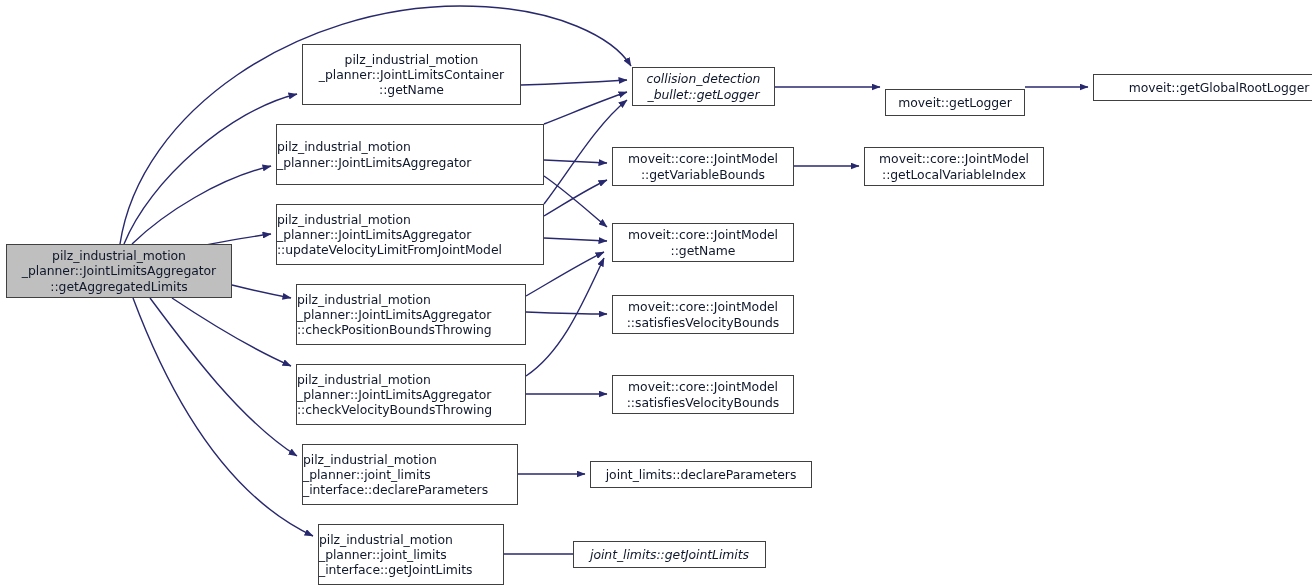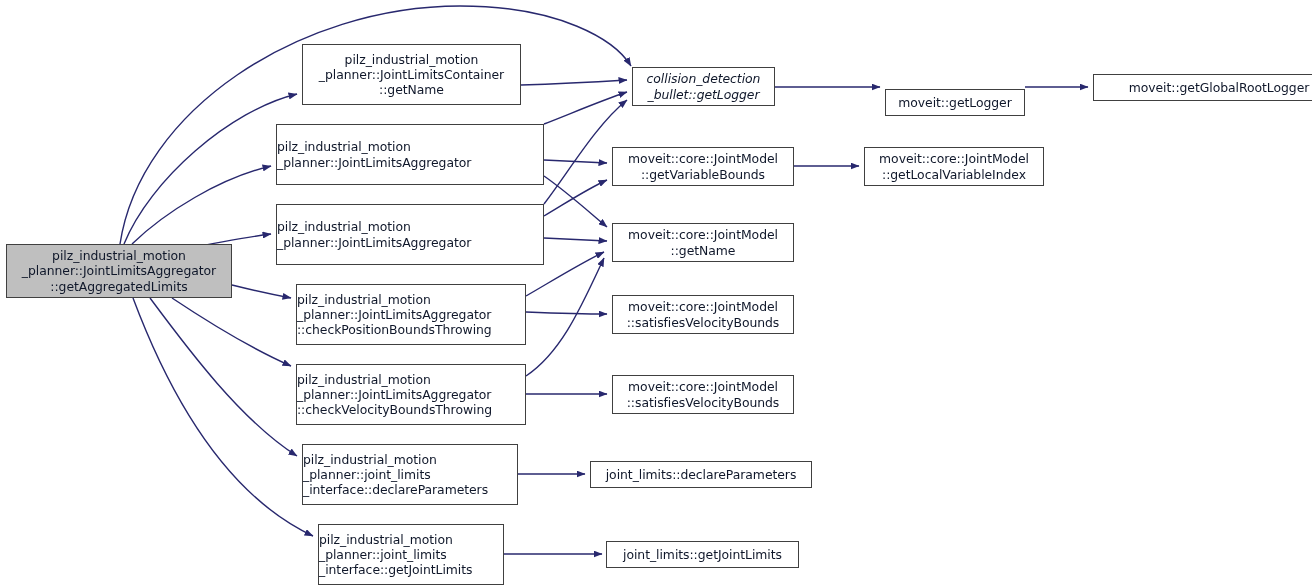--- a/index.html
+++ b/index.html
@@ -85,29 +85,29 @@
         <path d="M 504,554 C 534,554 572,554 602,554" marker-end="url(#arrowhead)"></path>
         <path d="M 775,87 C 806,87 848,87 880,87" marker-end="url(#arrowhead)"></path>
         <path d="M 1025,87 C 1045,87 1068,87 1088,87" marker-end="url(#arrowhead)"></path>
         <path d="M 794,166 C 813,166 838,166 859,166" marker-end="url(#arrowhead)"></path>
       </g>
   </svg>
   <div id="node-layer">
       <div class="node root" style="left: 6px; top: 244px; width: 226px; height: 54px;"><span class="ln">pilz_industrial_motion</span><span class="ln">_planner::JointLimitsAggregator</span><span class="ln">::getAggregatedLimits</span></div>
       <div class="node" style="left: 302px; top: 44px; width: 219px; height: 61px;"><span class="ln">pilz_industrial_motion</span><span class="ln">_planner::JointLimitsContainer</span><span class="ln">::getName</span></div>
       <div class="node left-align" style="left: 276px; top: 124px; width: 268px; height: 61px;"><span class="ln">pilz_industrial_motion</span><span class="ln">_planner::JointLimitsAggregator</span></div>
-      <div class="node left-align" style="left: 276px; top: 204px; width: 268px; height: 61px;"><span class="ln">pilz_industrial_motion</span><span class="ln">_planner::JointLimitsAggregator</span></div>
+      <div class="node left-align" style="left: 276px; top: 204px; width: 268px; height: 61px;"><span class="ln">pilz_industrial_motion</span><span class="ln">_planner::JointLimitsAggregator</span><span class="ln">::updateVelocityLimitFromJointModel</span></div>
       <div class="node left-align" style="left: 296px; top: 284px; width: 230px; height: 61px;"><span class="ln">pilz_industrial_motion</span><span class="ln">_planner::JointLimitsAggregator</span><span class="ln">::checkPositionBoundsThrowing</span></div>
       <div class="node left-align" style="left: 296px; top: 364px; width: 230px; height: 61px;"><span class="ln">pilz_industrial_motion</span><span class="ln">_planner::JointLimitsAggregator</span><span class="ln">::checkVelocityBoundsThrowing</span></div>
       <div class="node left-align" style="left: 302px; top: 444px; width: 216px; height: 61px;"><span class="ln">pilz_industrial_motion</span><span class="ln">_planner::joint_limits</span><span class="ln">_interface::declareParameters</span></div>
       <div class="node left-align" style="left: 318px; top: 524px; width: 186px; height: 61px;"><span class="ln">pilz_industrial_motion</span><span class="ln">_planner::joint_limits</span><span class="ln">_interface::getJointLimits</span></div>
       <div class="node" style="left: 632px; top: 67px; width: 143px; height: 39px; font-style: italic;"><span class="ln">collision_detection</span><span class="ln">_bullet::getLogger</span></div>
       <div class="node" style="left: 612px; top: 147px; width: 182px; height: 39px;"><span class="ln">moveit::core::JointModel</span><span class="ln">::getVariableBounds</span></div>
       <div class="node" style="left: 612px; top: 223px; width: 182px; height: 39px;"><span class="ln">moveit::core::JointModel</span><span class="ln">::getName</span></div>
       <div class="node" style="left: 612px; top: 295px; width: 182px; height: 39px;"><span class="ln">moveit::core::JointModel</span><span class="ln">::satisfiesVelocityBounds</span></div>
       <div class="node" style="left: 612px; top: 375px; width: 182px; height: 39px;"><span class="ln">moveit::core::JointModel</span><span class="ln">::satisfiesVelocityBounds</span></div>
       <div class="node" style="left: 590px; top: 461px; width: 222px; height: 27px;"><span class="ln">joint_limits::declareParameters</span></div>
-      <div class="node" style="left: 606px; top: 541px; width: 193px; height: 27px;"><span class="ln">joint_limits::getJointLimits</span></div>
+      <div class="node" style="left: 573px; top: 541px; width: 193px; height: 27px; font-style: italic;"><span class="ln">joint_limits::getJointLimits</span></div>
       <div class="node" style="left: 885px; top: 89px; width: 140px; height: 27px;"><span class="ln">moveit::getLogger</span></div>
       <div class="node" style="left: 1093px; top: 74px; width: 252px; height: 27px;"><span class="ln">moveit::getGlobalRootLogger</span></div>
       <div class="node" style="left: 864px; top: 147px; width: 180px; height: 39px;"><span class="ln">moveit::core::JointModel</span><span class="ln">::getLocalVariableIndex</span></div>
     </div>
 </div>
 
 </body></html>

